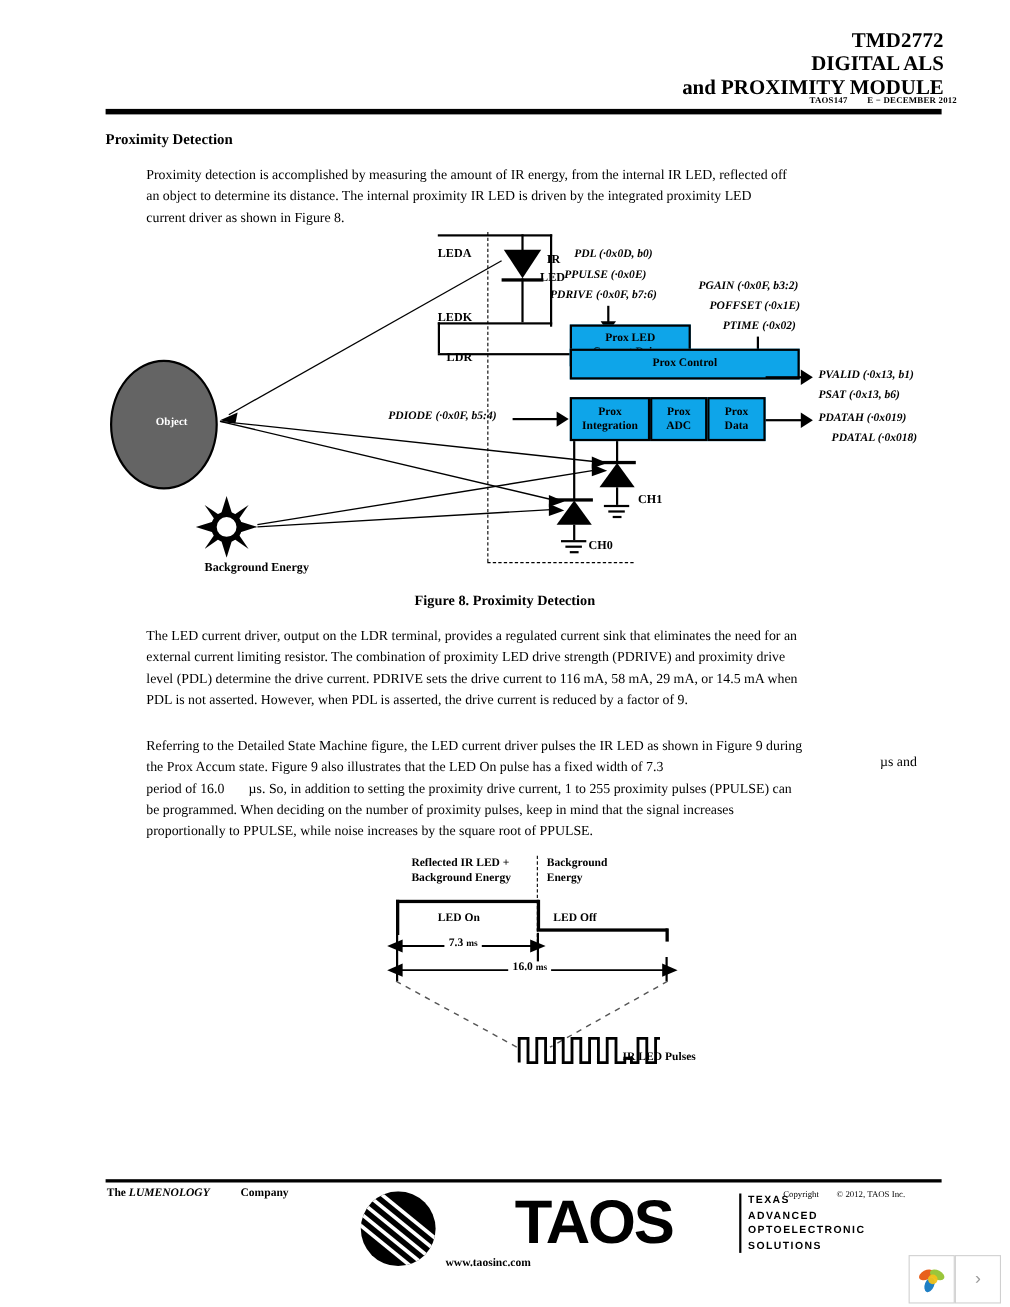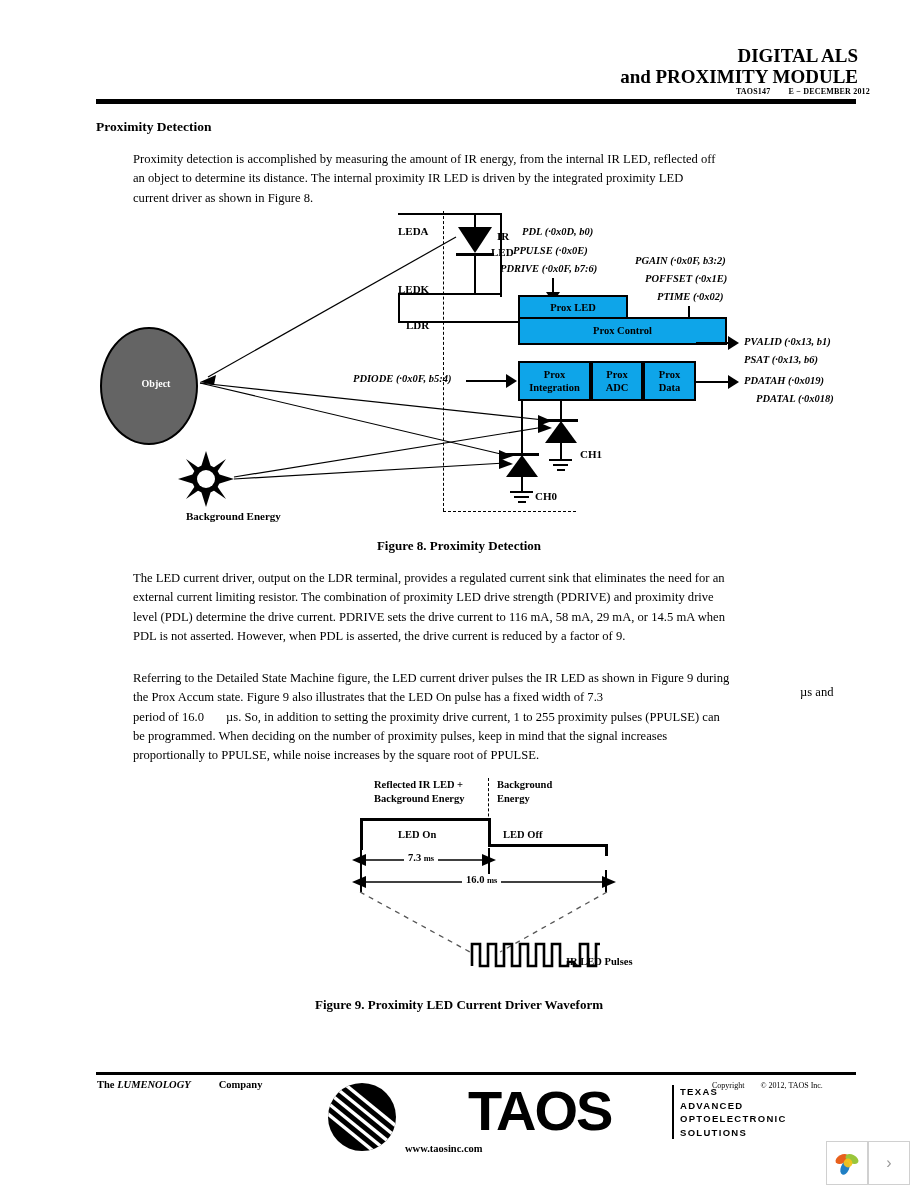--- a/index.html
+++ b/index.html
@@ -24,21 +24,21 @@
 
   
   .hdr {
     position: absolute;
     right: 60px;
     top: 28px;
     text-align: right;
     line-height: 1.0;
   }
   .hdr-l1 { font-size: 19px; font-weight: bold; letter-spacing: 0.2px; }
-  .hdr-l2 { font-size: 19px; font-weight: bold; margin-top: 18px; }
+  .hdr-l2 { font-size: 19px; font-weight: bold; margin-top: 2px; }
   .hdr-l3 { font-size: 19px; font-weight: bold; margin-top: 2px; }
   .hdr-sub {
     position: absolute;
     right: 48px;
     top: 87px;
     font-size: 8px;
     font-weight: bold;
     letter-spacing: 0.2px;
     white-space: nowrap;
     margin-left: 32px;
@@ -248,20 +248,21 @@
     justify-content: center;
   }
   .nav-chev { font-size: 16px; color: #9a9a9a; font-family: "Liberation Sans", sans-serif; }
 </style>
 </head>
 <body>
 
 <div class="page">
 
   <div class="hdr">
+    <div class="hdr-l1">TMD2772</div>
     <div class="hdr-l2">DIGITAL ALS</div>
     <div class="hdr-l3">and PROXIMITY MODULE</div>
   </div>
   <div class="hdr-sub">
     <span class="docnum">TAOS147</span><span>E − DECEMBER 2012</span>
   </div>
   <div class="rule-top"></div>
 
   <div class="sect-title">Proximity Detection</div>
   <div class="para p1">Proximity detection is accomplished by measuring the amount of IR energy, from the internal IR LED, reflected off an object to determine its distance. The internal proximity IR LED is driven by the integrated proximity LED current driver as shown in Figure 8.</div>
@@ -466,21 +467,20 @@
       <line x1="360" y1="122" x2="470" y2="182" stroke="#555" stroke-width="1.3" stroke-dasharray="5,5"></line>
       <line x1="607" y1="122" x2="500" y2="182" stroke="#555" stroke-width="1.3" stroke-dasharray="5,5"></line>
     </svg>
 
     <svg style="position:absolute; left:470px; top:166px;" width="130" height="32">
       <polyline points="2,30 2,8 10,8 10,30 18,30 18,8 26,8 26,30 34,30 34,8 42,8 42,30 50,30 50,8 58,8 58,30 66,30 66,8 74,8 74,30 82,30 82,8 90,8 90,30 98,30 98,26 104,26 104,30 110,30 110,8 118,8 118,30 126,30 126,8 134,8 134,30" fill="none" stroke="#000" stroke-width="2.6"></polyline>
     </svg>
     <div class="f9lbl" style="left:566px; top:185px;">IR LED Pulses</div>
   </div>
 
-  <div class="figcap figcap9">Figure 9. Proximity LED Current Driver Waveform</div>
 
   <div class="rule-bot"></div>
 
   <div class="lumen">
     <span>The</span>
     <i>LUMENOLOGY</i><span class="regmark"></span><span>Company</span>
   </div>
 
   <div class="copyr">
     <span>Copyright</span><span class="cgap"></span><span>© 2012, TAOS Inc.</span>

